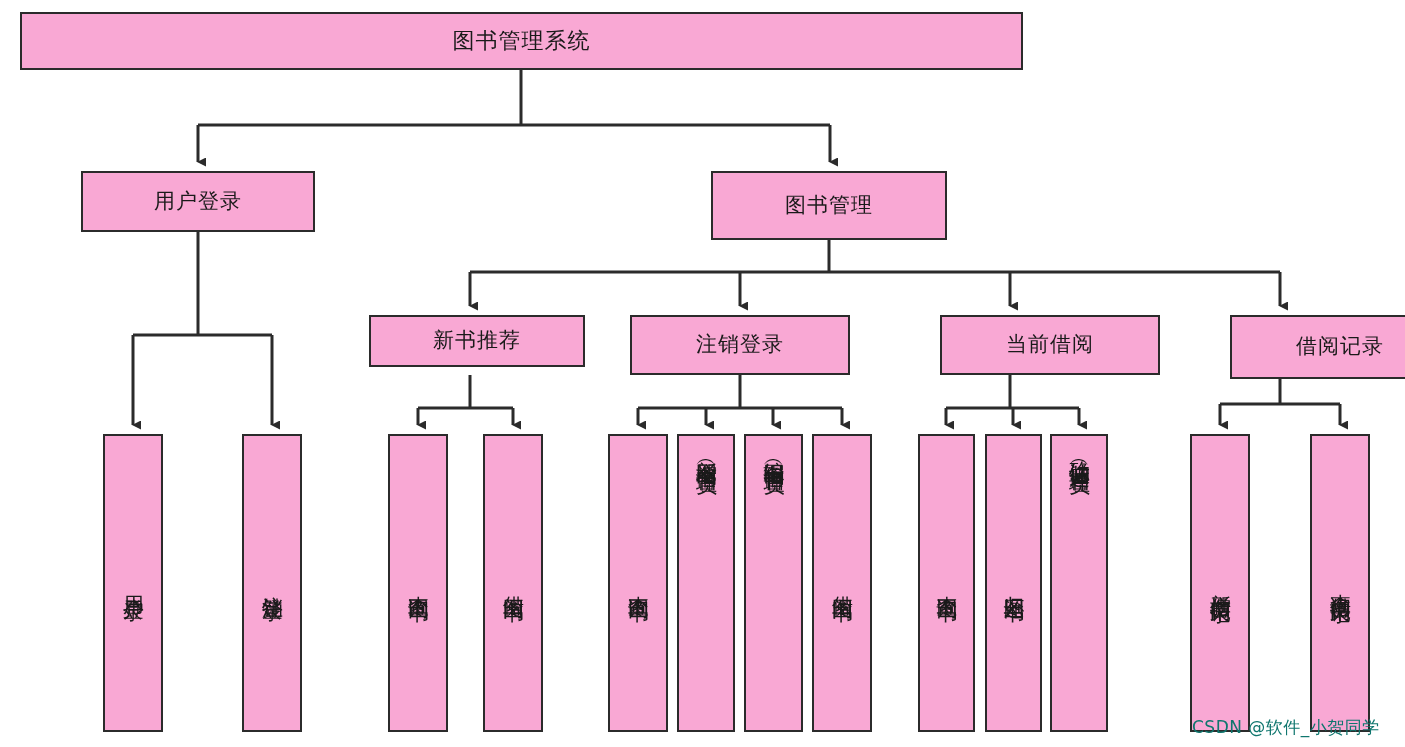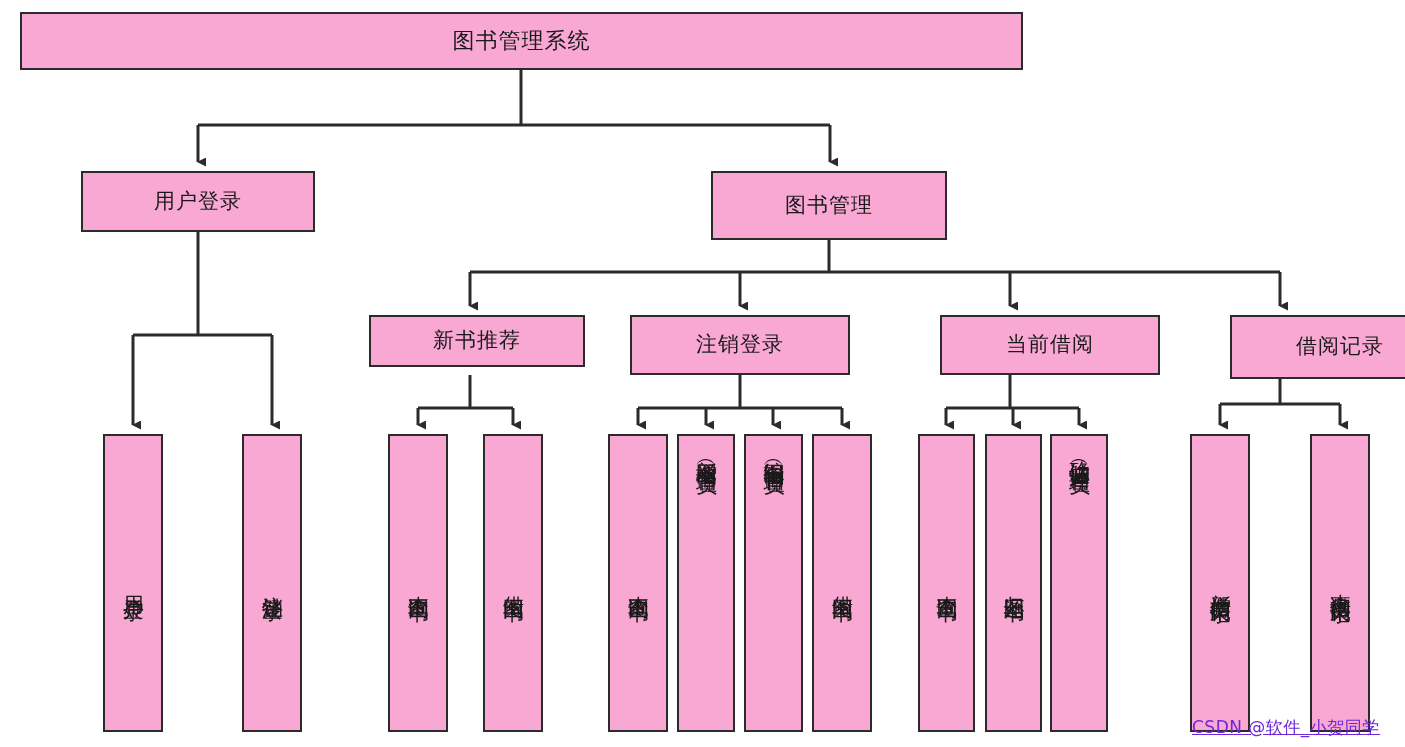--- a/index.html
+++ b/index.html
@@ -55,24 +55,23 @@
     text-orientation: upright;
     font-size: 21px;
     line-height: 1.18;
     letter-spacing: 2px;
     white-space: nowrap;
     color: #1a1a1a;
   }
   .watermark {
     position: absolute;
     font-size: 17px;
-    color: #6d28d9;
+    color: #0f766e;
     white-space: nowrap;
     letter-spacing: 0.5px;
-    text-decoration: underline;
   }
 </style>
 </head>
 <body>
 
 <div id="canvas">
 
   <svg class="edges" viewBox="0 0 1405 747">
     <defs>
       <marker id="arrow" markerWidth="9" markerHeight="9" refX="4.5" refY="8" orient="auto" markerUnits="userSpaceOnUse">

